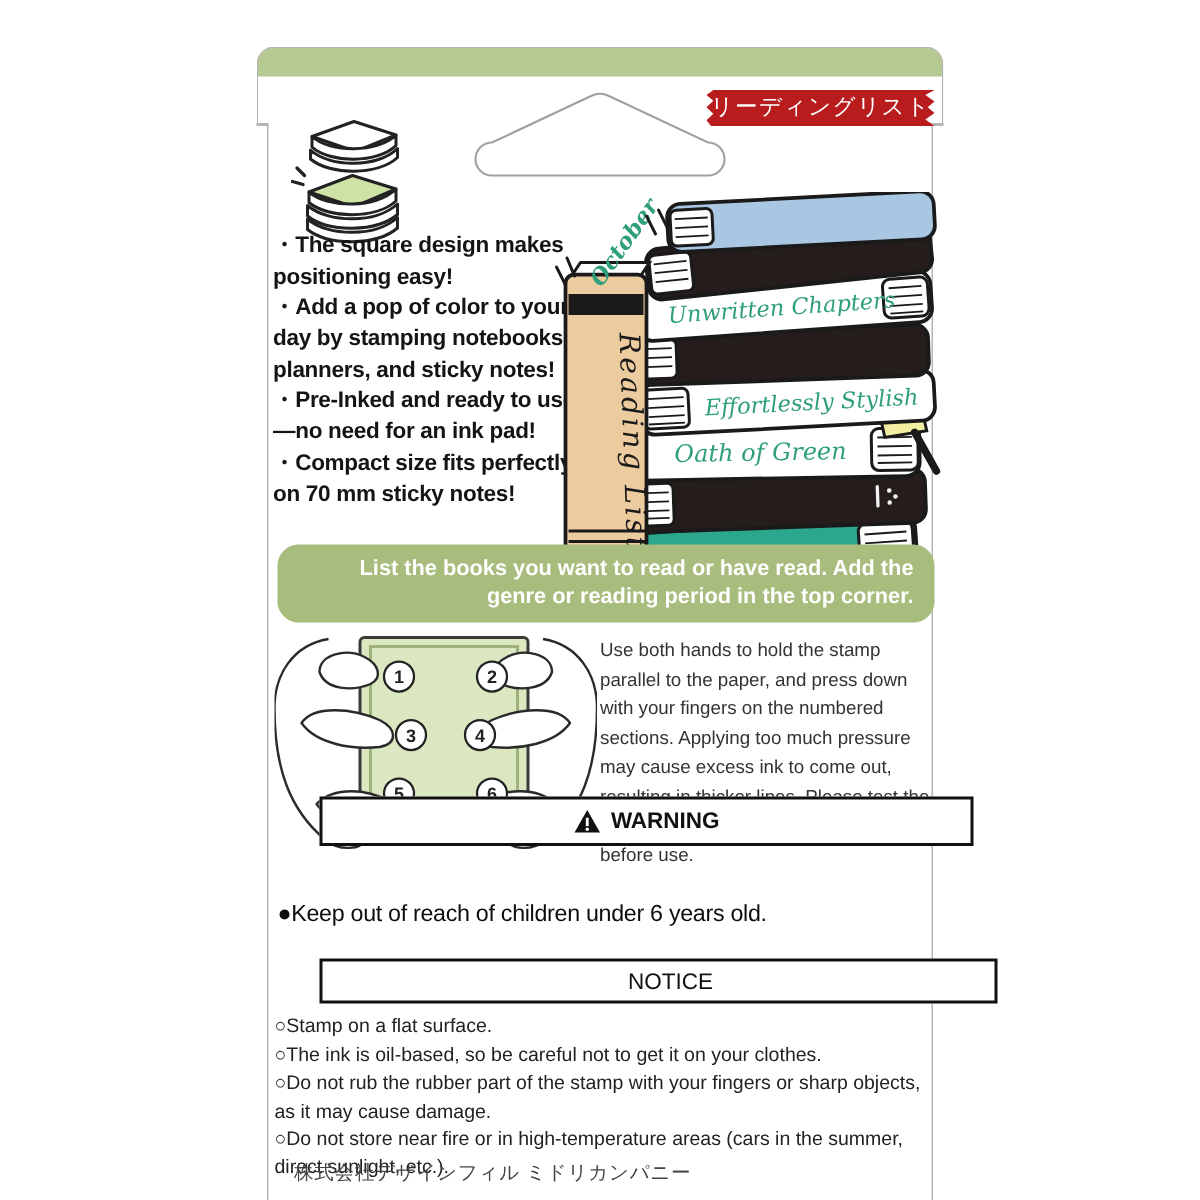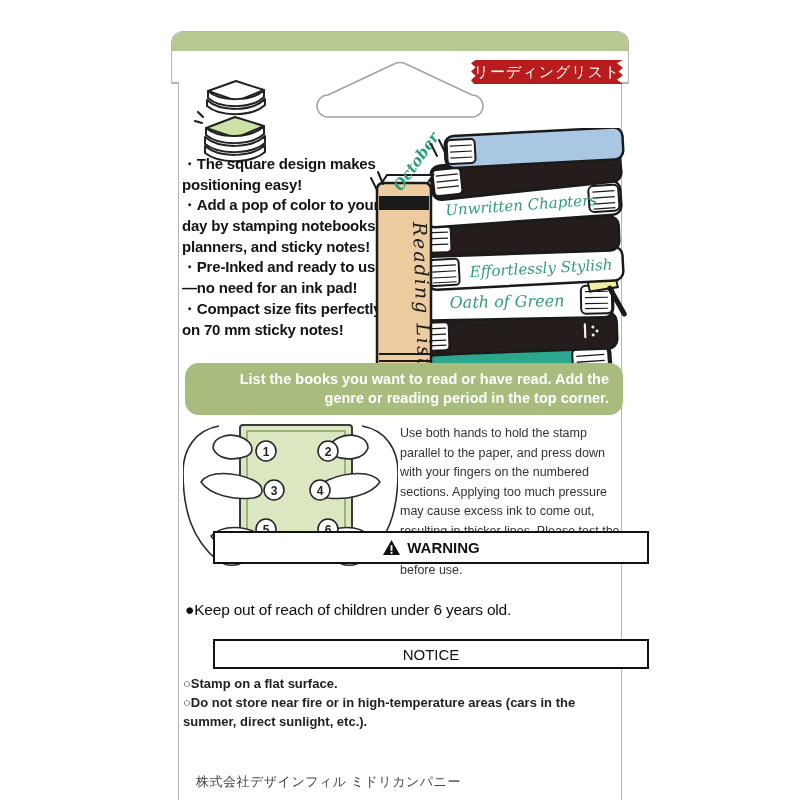--- a/index.html
+++ b/index.html
@@ -20,27 +20,27 @@
   
   .features{left:182px;top:154px;width:208px;color:#141414;font-weight:bold;font-size:15px;line-height:1.38;letter-spacing:-0.2px;}
   .features p{margin:0;}
   
   .banner{left:185px;top:363px;width:410px;min-height:34px;padding:7px 14px;border-radius:14px;background:#a8bd7d;color:#fff;font-weight:bold;font-size:14.5px;line-height:1.3;text-align:right;}
   
   .usage-text{left:400px;top:424px;width:228px;font-size:12.5px;line-height:1.56;color:#333;}
   
   .rulebox{left:185px;width:432px;border:2.5px solid #111;background:#fff;text-align:center;display:flex;align-items:center;justify-content:center;gap:6px;margin-left:28px;}
   .warn-box{top:531px;height:29px;}
-  .notice-box{top:639px;height:26px;}
+  .notice-box{top:639px;height:26px;padding-left:16px;}
   .rulebox .ttl{font-size:15px;color:#111;}
   .warn-box .ttl{font-weight:bold;}
   .warn-list{left:185px;top:600px;width:441px;color:#0d0d0d;font-weight:normal;font-size:15.5px;line-height:1.32;letter-spacing:-0.2px;}
   .warn-list p{margin:0;}
   .notice-list{left:183px;top:675px;width:443px;color:#222;font-size:13px;line-height:1.45;}
-  .notice-list p{margin:0;font-weight:bold;}
+  .notice-list p{margin:0;}
   .company{left:196px;top:773px;font-size:13px;color:#444;letter-spacing:0.5px;}
   svg text{font-family:"Liberation Sans",sans-serif;}
   .scriptxt{font-family:"DejaVu Serif",serif;font-style:italic;}
 </style>
 </head>
 <body>
 
 <div class="abs card-top">
   <div class="green-bar" style="background-color: rgb(183, 201, 146);"></div>
 </div>
@@ -255,17 +255,19 @@
 </div>
 <div class="abs warn-list">
   <p>●Keep out of reach of children under 6 years old.</p>
 </div>
 
 <div class="abs rulebox notice-box">
   <span class="ttl">NOTICE</span>
 </div>
 <div class="abs notice-list">
   <p>○Stamp on a flat surface.</p>
+  <p>○The ink is oil-based, so be careful not to get it on your clothes.</p>
+  <p>○Do not rub the rubber part of the stamp with your fingers or sharp objects, as it may cause damage.</p>
   <p>○Do not store near fire or in high-temperature areas (cars in the summer, direct sunlight, etc.).</p>
 
 </div>
 
 <div class="abs company">株式会社デザインフィル ミドリカンパニー</div>
 
 </body></html>

